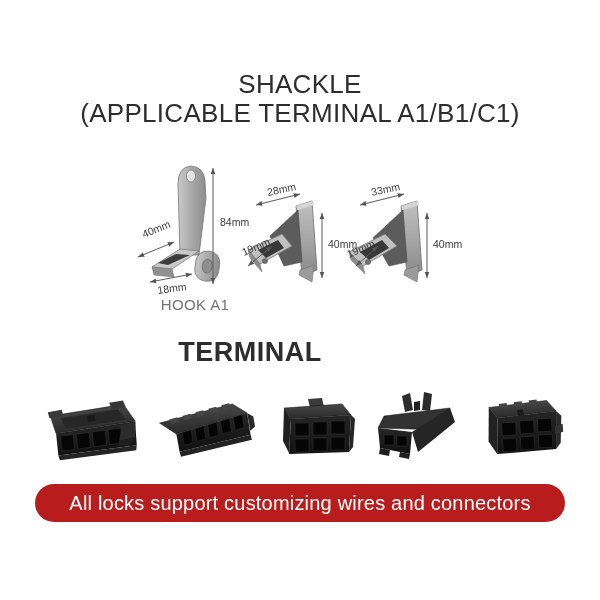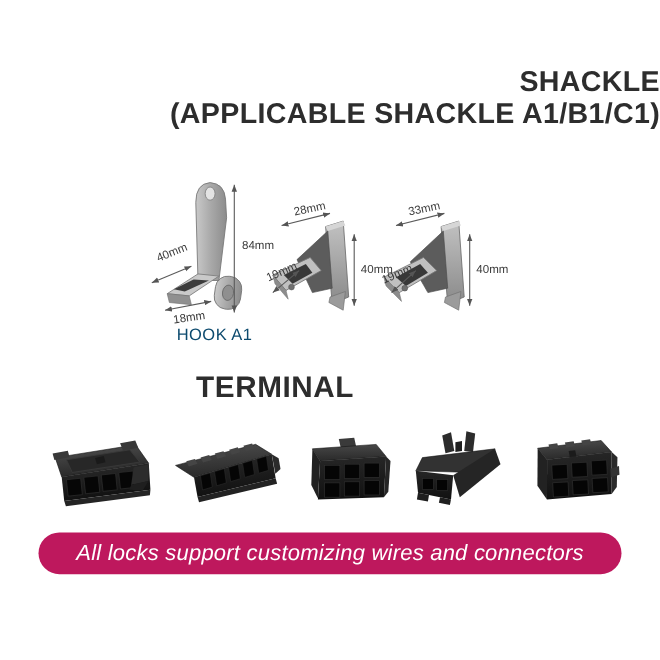--- a/index.html
+++ b/index.html
@@ -1,29 +1,29 @@
 <!DOCTYPE html>
 <html><head>
 <meta charset="utf-8">
 <style>
   html,body{margin:0;padding:0;background:#fff;}
   .stage{position:relative;width:600px;height:600px;margin:0 auto;background:#fff;
          font-family:"Liberation Sans",sans-serif;overflow:hidden;}
-  .header{position:absolute;top:60px;left:0;width:600px;text-align:right;
-          color:#2d2d2d;font-weight:bold;font-size:26px;line-height:29px;letter-spacing:.3px;}
+  .header{position:absolute;top:70px;left:0;width:600px;text-align:center;
+          color:#2d2d2d;font-weight:normal;font-size:26px;line-height:29px;letter-spacing:.3px;}
   .figure{position:absolute;top:158px;width:170px;}
   .figure svg{display:block;}
-  .caption{width:170px;text-align:center;font-size:15px;color:#0c4a6e;letter-spacing:.4px;margin-top:-2px;}
+  .caption{width:170px;text-align:center;font-size:15px;color:#737373;letter-spacing:.4px;margin-top:-2px;}
   .dim{font-size:10.5px;fill:#3a3a3a;font-family:"Liberation Sans",sans-serif;}
   .dimline{stroke:#5a5a5a;stroke-width:1;fill:none;}
   .section-title{position:absolute;top:337px;left:0;width:500px;text-align:center;
                  font-size:27px;font-weight:bold;color:#2d2d2d;letter-spacing:.5px;}
   .terminal-item{position:absolute;top:386px;width:105px;height:85px;}
-  .banner{position:absolute;left:35px;top:484px;width:530px;height:38px;background:#be185d;
-          border-radius:19px;display:flex;align-items:center;justify-content:center;font-style:italic;}
+  .banner{position:absolute;left:35px;top:484px;width:530px;height:38px;background:#b91c1c;
+          border-radius:19px;display:flex;align-items:center;justify-content:center;}
   .banner span{color:#fff;font-size:20px;letter-spacing:.2px;}
 </style>
 </head>
 <body>
 
 <div class="stage">
 
   <svg width="0" height="0" style="position:absolute" aria-hidden="true">
     <defs>
       <marker id="dimArrow" viewBox="0 0 10 10" refX="9" refY="5" markerWidth="7" markerHeight="7" orient="auto-start-reverse">
@@ -44,21 +44,21 @@
       </linearGradient>
       <linearGradient id="plasticFront" x1="0" y1="0" x2="0" y2="1">
         <stop offset="0" stop-color="#262626"></stop>
           <stop offset="1" stop-color="#111111"></stop>
       </linearGradient>
     </defs>
   </svg>
 
   <div class="header">
     <div>SHACKLE</div>
-    <div>(APPLICABLE SHACKLE A1/B1/C1)</div>
+    <div>(APPLICABLE TERMINAL A1/B1/C1)</div>
   </div>
 
   <div class="figure" style="left:110px">
     <svg width="170" height="140" viewBox="0 0 170 140">
 
       <g transform="rotate(8 96 110)">
         <rect x="85" y="93" width="24" height="30" rx="11" fill="url(#metalV)" stroke="#777" stroke-width="0.8"></rect>
         <ellipse cx="97" cy="108" rx="5" ry="7" fill="#8f8f8f" stroke="#6b6b6b" stroke-width="0.8"></ellipse>
       </g>
 

